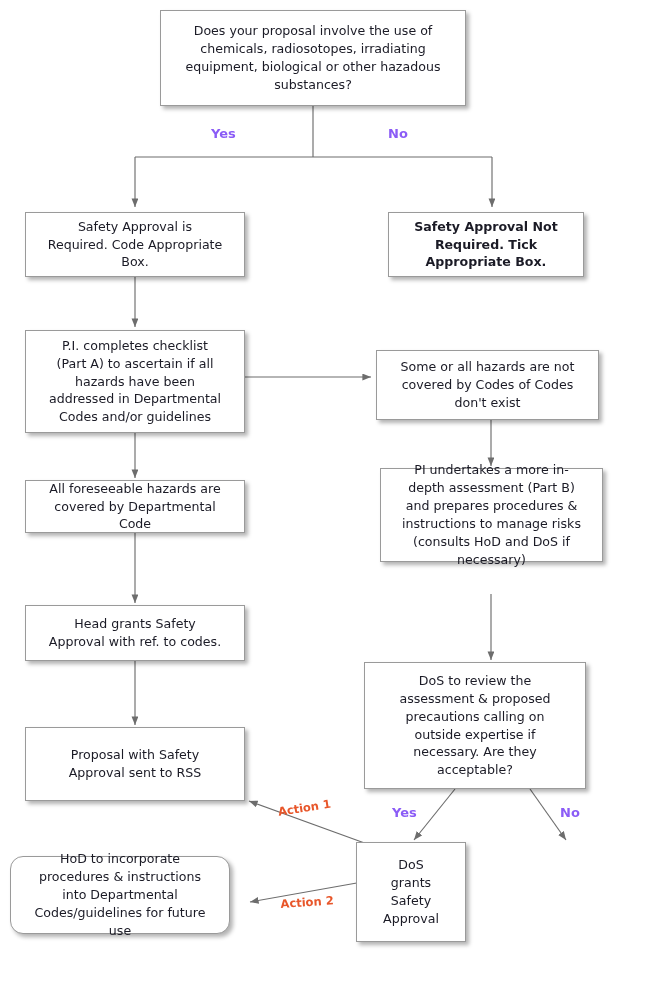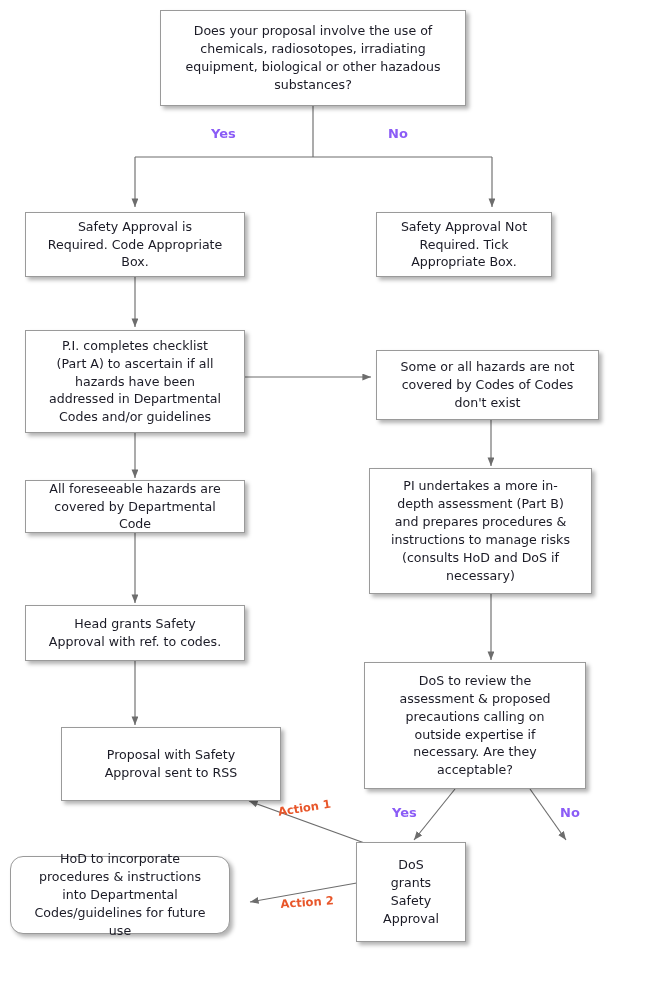--- a/index.html
+++ b/index.html
@@ -123,37 +123,37 @@
   </div>
 
   <div class="node" style="left:25px; top:480px; width:220px; height:53px;">
     <span>All foreseeable hazards are covered by Departmental Code</span>
   </div>
 
   <div class="node" style="left:25px; top:605px; width:220px; height:56px;">
     <span>Head grants Safety Approval with ref. to codes.</span>
   </div>
 
-  <div class="node" style="left:25px; top:727px; width:220px; height:74px;margin-left:36px;">
+  <div class="node" style="left:25px; top:727px; width:220px; height:74px;">
     <span>Proposal with Safety Approval sent to RSS</span>
   </div>
 
   <div class="node" style="left:10px; top:856px; width:220px; height:78px;border-radius:13px;">
     <span>HoD to incorporate procedures &amp; instructions into Departmental Codes/guidelines for future use</span>
   </div>
 
-  <div class="node" style="left:376px; top:212px; width:176px; height:65px;">
+  <div class="node" style="left:388px; top:212px; width:196px; height:65px;font-weight:bold;">
     <span>Safety Approval Not Required. Tick Appropriate Box.</span>
   </div>
 
   <div class="node" style="left:376px; top:350px; width:223px; height:70px;">
     <span>Some or all hazards are not covered by Codes of Codes don't exist</span>
   </div>
 
-  <div class="node" style="left:369px; top:468px; width:223px; height:126px;">
+  <div class="node" style="left:380px; top:468px; width:223px; height:94px;">
     <span>PI undertakes a more in-depth assessment (Part B) and prepares procedures &amp; instructions to manage risks (consults HoD and DoS if necessary)</span>
   </div>
 
   <div class="node" style="left:364px; top:662px; width:222px; height:127px;">
     <span>DoS to review the assessment &amp; proposed precautions calling on outside expertise if necessary. Are they acceptable?</span>
   </div>
 
   <div class="edge-label" style="left:392px; top:805px;">Yes</div>
   <div class="edge-label" style="left:560px; top:805px;">No</div>
 

